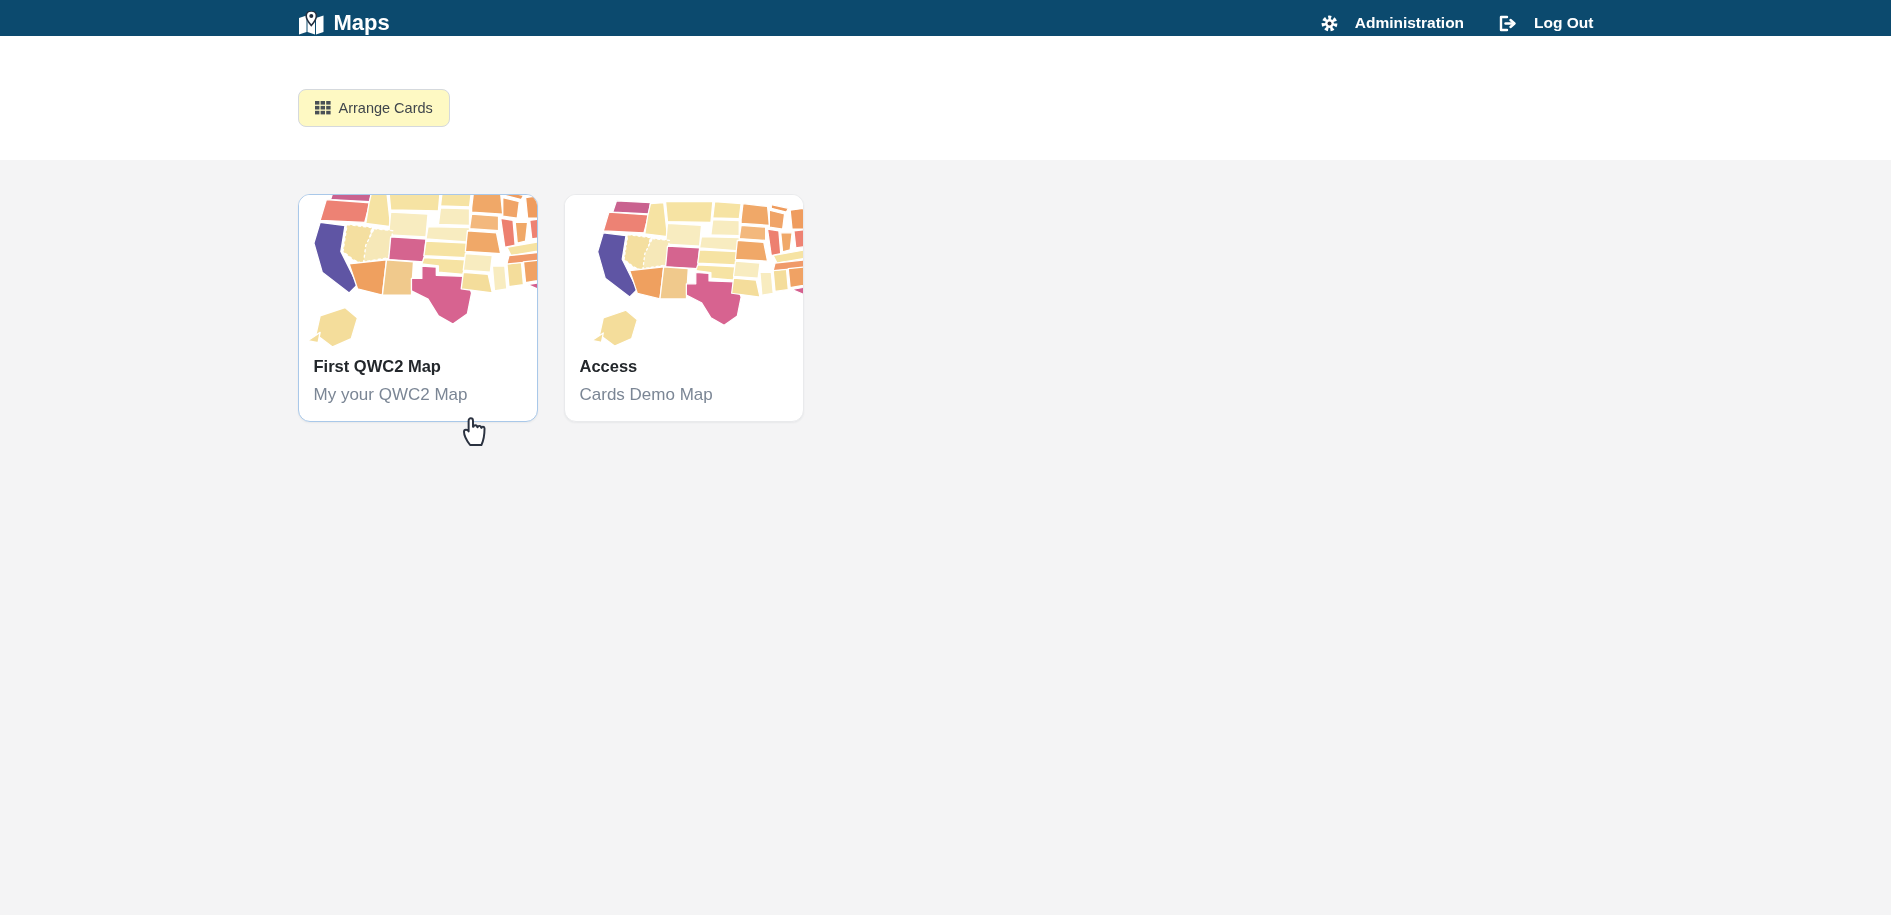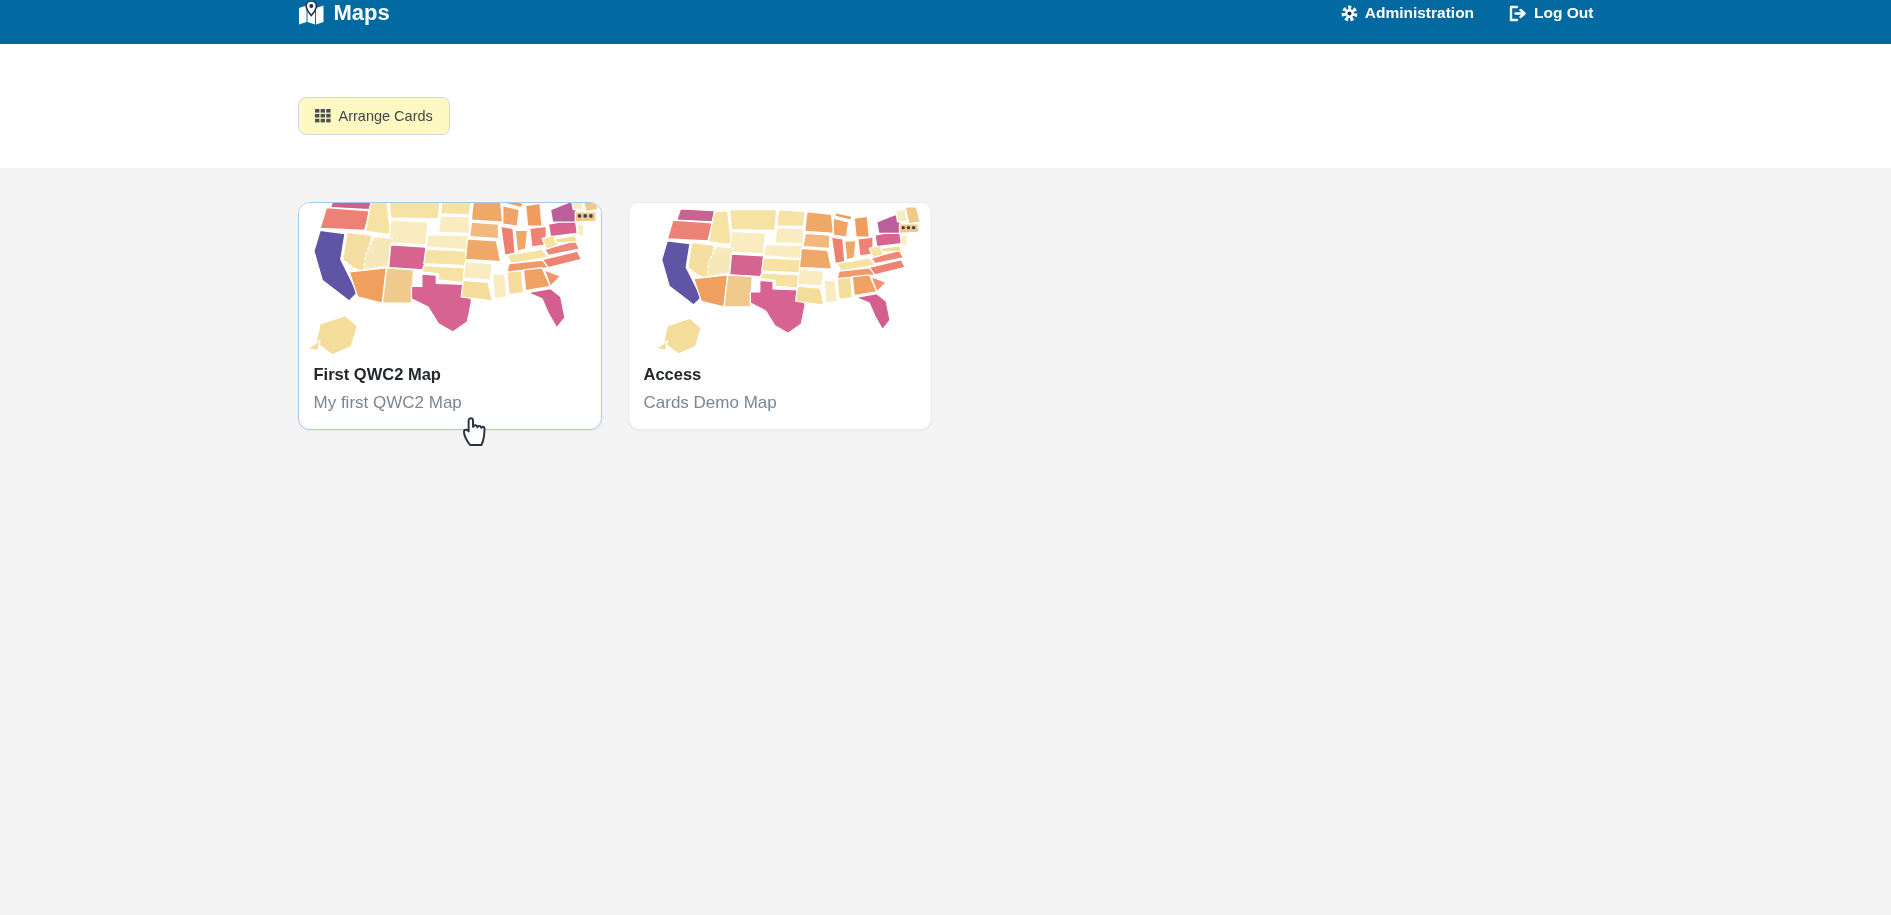--- a/index.html
+++ b/index.html
@@ -5,46 +5,46 @@
   * { margin:0; padding:0; box-sizing:border-box; }
   html,body { width:1891px; height:915px; overflow:hidden; }
   body {
     font-family:"Liberation Sans","DejaVu Sans",sans-serif;
     background:#f4f4f5;
     color:#212529;
   }
   .container { width:1320px; margin:0 auto; padding:0 12px; }
 
   
-  .navbar { height:44px; background:#0369a1; display:flex; align-items:flex-start; }
+  .navbar { height:36px; background:#0c4a6e; display:flex; align-items:flex-end; }
   .navbar .container { display:flex; align-items:center; justify-content:space-between; }
   .brand { display:flex; align-items:center; gap:9px; color:#fff; font-size:22px; font-weight:bold; cursor:pointer; }
   .brand svg { display:block; }
   .nav-links { display:flex; align-items:center; gap:34px; }
-  .nav-link { display:flex; align-items:center; gap:7px; color:#fff; font-size:15.5px; font-weight:bold; cursor:pointer; }
+  .nav-link { display:flex; align-items:center; gap:17px; color:#fff; font-size:15.5px; font-weight:bold; cursor:pointer; }
   .nav-link svg { display:block; }
 
   
   .page-header { background:#ffffff; padding-top:42px; padding-bottom:33px; }
   .page-header .container { display:flex; justify-content:space-between; align-items:flex-start; }
   h1.page-title { font-size:40px; font-weight:bold; color:#24282c; letter-spacing:-0.5px; line-height:1.2; }
   .page-subtitle { margin-top:9px; font-size:17px; color:#5c6670; }
   .arrange-btn {
     margin-top:11px; display:inline-flex; align-items:center; gap:8px;
     background:#fef9c3; border:1px solid #d5d9dd; border-radius:8px;
     padding:10px 16px; font-size:14.5px; color:#40464c; cursor:pointer;
     font-family:inherit;
   }
   .arrange-btn svg { display:block; }
 
   
   .content { padding-top:34px; }
   .cards-row { display:flex; gap:26px; }
   .card {
-    width:304px; min-height:222px; background:#fff; border-radius:12px;
+    width:240px; min-height:222px; background:#fff; border-radius:12px;
     border:1px solid #e9eaec; box-shadow:0 1px 2px rgba(40,50,60,.06);
     cursor:pointer; position:relative;
   }
   .card.selected { border-color:#a9c8e9; }
   .thumb {
     height:152px; border-radius:11px 11px 0 0; background:#fff;
     overflow:hidden; position:relative;
   }
   .thumb svg { position:absolute; }
   .card.selected .thumb svg { width:332px; left:-10px; top:-12px; }
@@ -185,21 +185,21 @@
     <div class="cards-row">
 
       <div class="card selected">
         <div class="thumb">
           <svg viewBox="0 0 320 170">
               <use href="#usmap"></use>
             </svg>
         </div>
         <div class="card-body">
           <div class="card-title">First QWC2 Map</div>
-          <div class="card-subtitle">My first QWC2 Map</div>
+          <div class="card-subtitle">My your QWC2 Map</div>
         </div>
       </div>
 
       <div class="card">
         <div class="thumb">
           <svg viewBox="0 0 320 170">
               <use href="#usmap"></use>
             </svg>
         </div>
         <div class="card-body">

